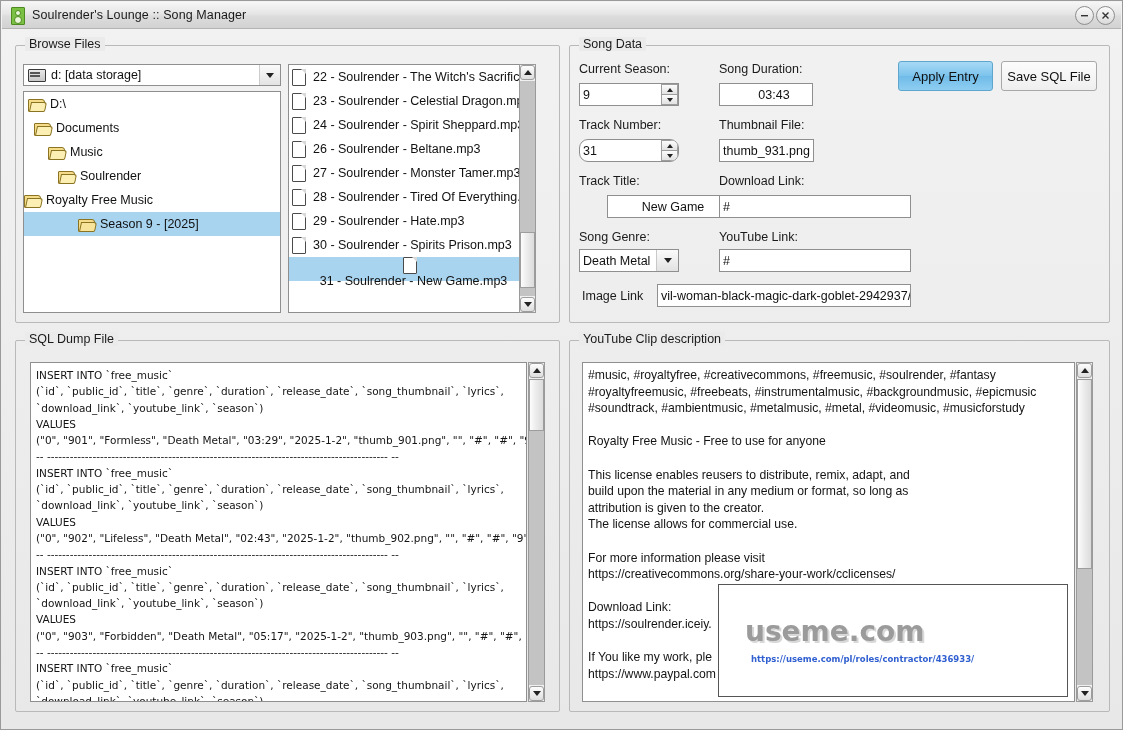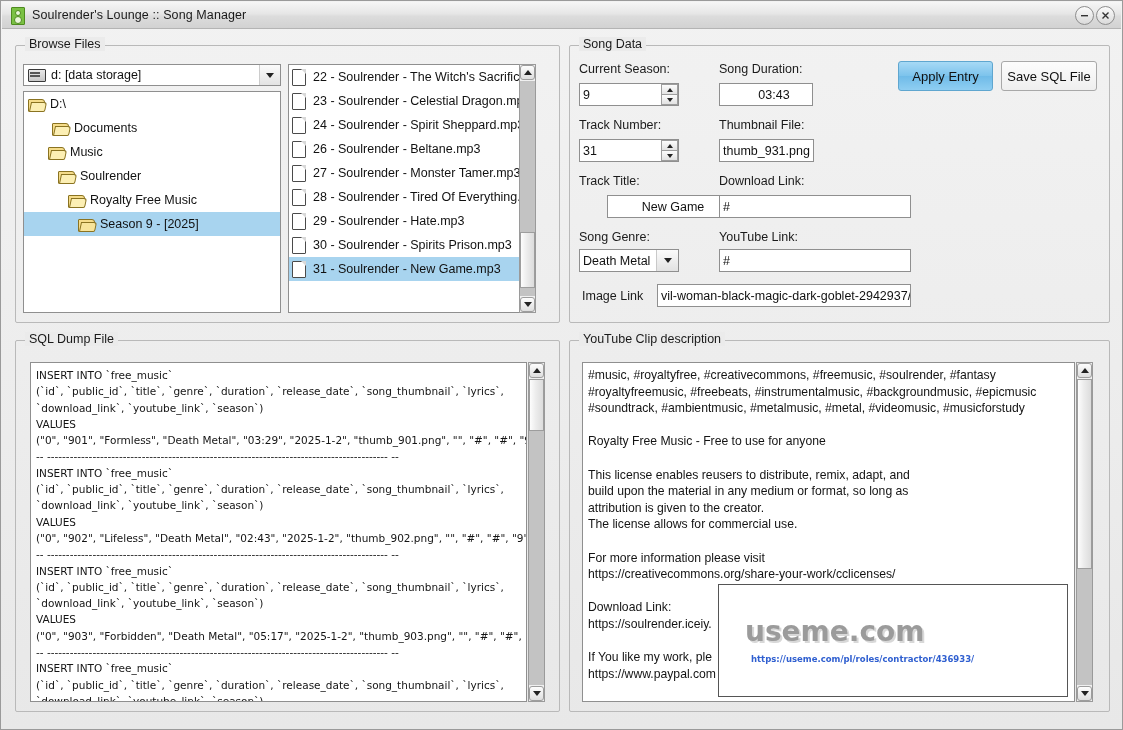--- a/index.html
+++ b/index.html
@@ -125,21 +125,21 @@
   
   .filelistbox {
     position: absolute; left: 287px; top: 63px; width: 248px; height: 249px;
     background: #fff; border: 1px solid #8f8f8f; box-sizing: border-box;
     overflow: hidden;
   }
   .file-row {
     height: 24px; display: flex; align-items: center; padding-left: 3px;
     font-size: 12.5px; color: #111; white-space: nowrap;
   }
-  .file-row.selected { background: #a8d4ef; }
+  .file-row.selected { background: #a8d4ef; flex-direction: column; }
   .fileicon {
     width: 12px; height: 15px; margin-right: 7px; flex: none;
     background: #fff; border: 1px solid #4a4a4a; position: relative;
     border-radius: 1px;
   }
   .fileicon::after{
     content:""; position:absolute; right:-1px; top:-1px;
     border-left: 5px solid transparent; border-top: 5px solid #d8d8d8;
   }
 
@@ -297,42 +297,42 @@
 
   <div class="treebox">
     <div id="tree-rows">
         <div class="tree-row" style="padding-left: 4px;">
           <span class="folder">
             <span class="back"></span>
             <span class="front"></span>
           </span>
           <span>D:\</span>
         </div>
-        <div class="tree-row" style="padding-left: 28px;">
+        <div class="tree-row" style="padding-left: 10px;">
           <span class="folder">
             <span class="back"></span>
             <span class="front"></span>
           </span>
           <span>Documents</span>
         </div>
         <div class="tree-row" style="padding-left: 24px;">
           <span class="folder">
             <span class="back"></span>
             <span class="front"></span>
           </span>
           <span>Music</span>
         </div>
         <div class="tree-row" style="padding-left: 34px;">
           <span class="folder">
             <span class="back"></span>
             <span class="front"></span>
           </span>
           <span>Soulrender</span>
         </div>
-        <div class="tree-row" style="padding-left: 44px;">
+        <div class="tree-row" style="">
           <span class="folder">
             <span class="back"></span>
             <span class="front"></span>
           </span>
           <span>Royalty Free Music</span>
         </div>
         <div class="tree-row selected" style="padding-left: 54px;">
           <span class="folder open">
             <span class="back"></span>
             <span class="front"></span>
@@ -413,21 +413,21 @@
 
   <div class="fld-label" style="left:718px; top:61px;">Song Duration:</div>
   <div class="txtfield centered" style="left:718px; top:82px; width:94px;">
     <span>03:43</span>
   </div>
 
   <div class="btn primary" style="left:897px; top:60px; width:95px;">Apply Entry</div>
   <div class="btn plain" style="left:1000px; top:60px; width:96px;">Save SQL File</div>
 
   <div class="fld-label" style="left:578px; top:117px;">Track Number:</div>
-  <div class="txtfield" style="left:578px; top:138px; width:100px;">
+  <div class="txtfield" style="left:578px; top:138px; width:100px;border-radius:9px;">
     <span>31</span>
     <div class="spinner">
       <div class="half">
           <div class="tri-up-s"></div>
         </div>
       <div class="half">
           <div class="tri-dn-s"></div>
         </div>
     </div>
   </div>

